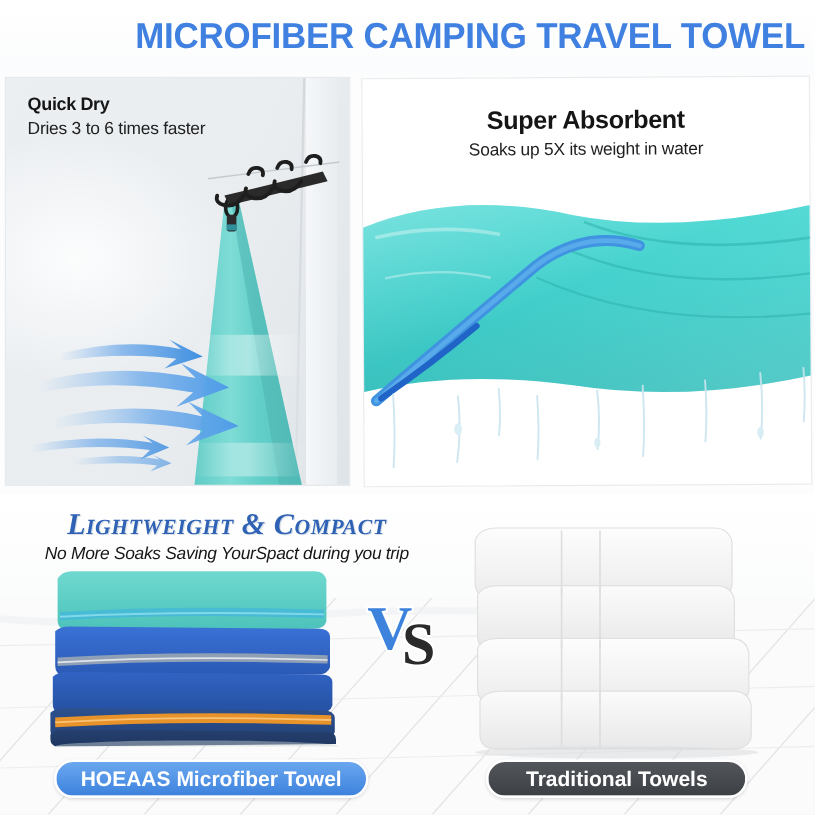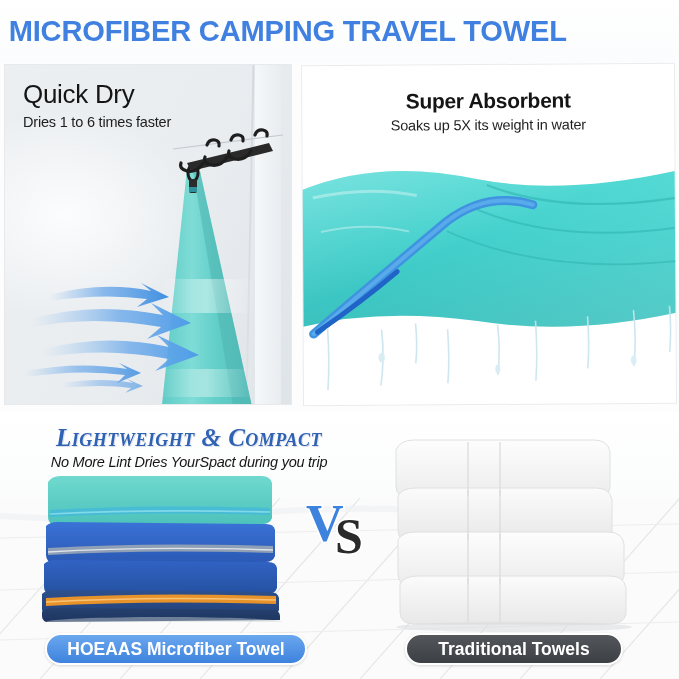--- a/index.html
+++ b/index.html
@@ -8,21 +8,21 @@
     font-family: "Liberation Sans", sans-serif;
     background: #ffffff;
     overflow: hidden;
   }
   .poster { position: relative; width: 679px; height: 679px; background: #fdfdfd; }
 
   
   .header {
     position: absolute; left: 0; top: 0; width: 679px; height: 62px;
     background: linear-gradient(180deg,#ffffff 0%,#fbfcfd 100%);
-    display: flex; align-items: center; justify-content: flex-start;
+    display: flex; align-items: center; justify-content: flex-end;
   }
   .header-title {
     font-family: "Liberation Sans", sans-serif;
     font-weight: bold;
     font-size: 30px;
     letter-spacing: -0.2px;
     color: #3f80e0;
     transform: scaleX(0.97);
     white-space: nowrap;
   }
@@ -31,21 +31,21 @@
   .panel { position: absolute; overflow: hidden; background: #f2f4f6; }
 
   
   .panel-quickdry {
     left: 4px; top: 64px; width: 288px; height: 341px;
     background: linear-gradient(150deg,#eef1f4 0%,#e8ecef 45%,#e2e6ea 100%);
     border: 1px solid #e7eaed;
   }
   .qd-text { position: absolute; left: 18px; top: 14px; z-index: 6; }
   .qd-title {
-    font-size: 26px; font-weight: normal; color: #151515; letter-spacing: -0.3px;
+    font-size: 15px; font-weight: bold; color: #151515; letter-spacing: -0.3px;
   }
   .qd-sub {
     margin-top: 3px; font-size: 14.5px; color: #202020; line-height: 1.26;
     letter-spacing: -0.2px;
   }
 
   
   .qd-wall {
     position: absolute; left: 0; top: 0; width: 100%; height: 100%;
     background:
@@ -210,21 +210,21 @@
       <path d="M26 20 Q80 6 128 16 L118 8 L146 22 L114 32 L124 24 Q80 18 26 26 Z" fill="url(#wg)"></path>
       <path d="M8 44 Q70 26 140 40 L128 28 L168 48 L124 64 L138 52 Q70 40 10 52 Z" fill="url(#wg2)"></path>
       <path d="M20 74 Q84 58 146 72 L134 60 L176 80 L132 96 L146 84 Q84 72 22 82 Z" fill="url(#wg2)"></path>
       <path d="M2 96 Q56 86 104 94 L96 88 L118 98 L94 108 L102 100 Q56 94 4 102 Z" fill="url(#wg)" opacity=".85"></path>
       <path d="M38 108 Q80 102 110 108 L104 104 L120 111 L102 118 L108 113 Q80 109 40 113 Z" fill="url(#wg)" opacity=".6"></path>
     </svg>
 
     <div class="qd-text">
       <div class="qd-title">Quick Dry</div>
       <div class="qd-sub">
-        <div>Dries 1 to 6 times faster</div>
+        <div>Dries 3 to 6 times faster</div>
       </div>
     </div>
   </div>
 
   <div class="panel panel-absorb">
     <div class="sa-text">
       <div class="sa-title">Super Absorbent</div>
       <div class="sa-sub">Soaks up 5X its weight in water</div>
     </div>
 
@@ -299,21 +299,21 @@
             <path d="M0 142 L679 124"></path>
         </g>
         <g stroke="#f0f1f2" stroke-width="6" fill="none" opacity=".7">
           <path d="M0 18 q120 8 240 -2 q140 -12 300 4"></path>
         </g>
       </svg>
     </div>
 
     <div class="lw-text">
       <div class="lw-title">Lightweight &amp; Compact</div>
-      <div class="lw-sub">No More Lint Dries YourSpact during you trip</div>
+      <div class="lw-sub">No More Soaks Saving YourSpact during you trip</div>
     </div>
 
     <svg class="stack-left" viewBox="0 0 260 148">
       <defs>
         <linearGradient id="s1" x1="0" y1="0" x2="0" y2="1">
           <stop offset="0%" stop-color="#6fd9cf"></stop>
             <stop offset="100%" stop-color="#4cc2ba"></stop>
         </linearGradient>
         <linearGradient id="s2" x1="0" y1="0" x2="0" y2="1">
           <stop offset="0%" stop-color="#3a72d6"></stop>

